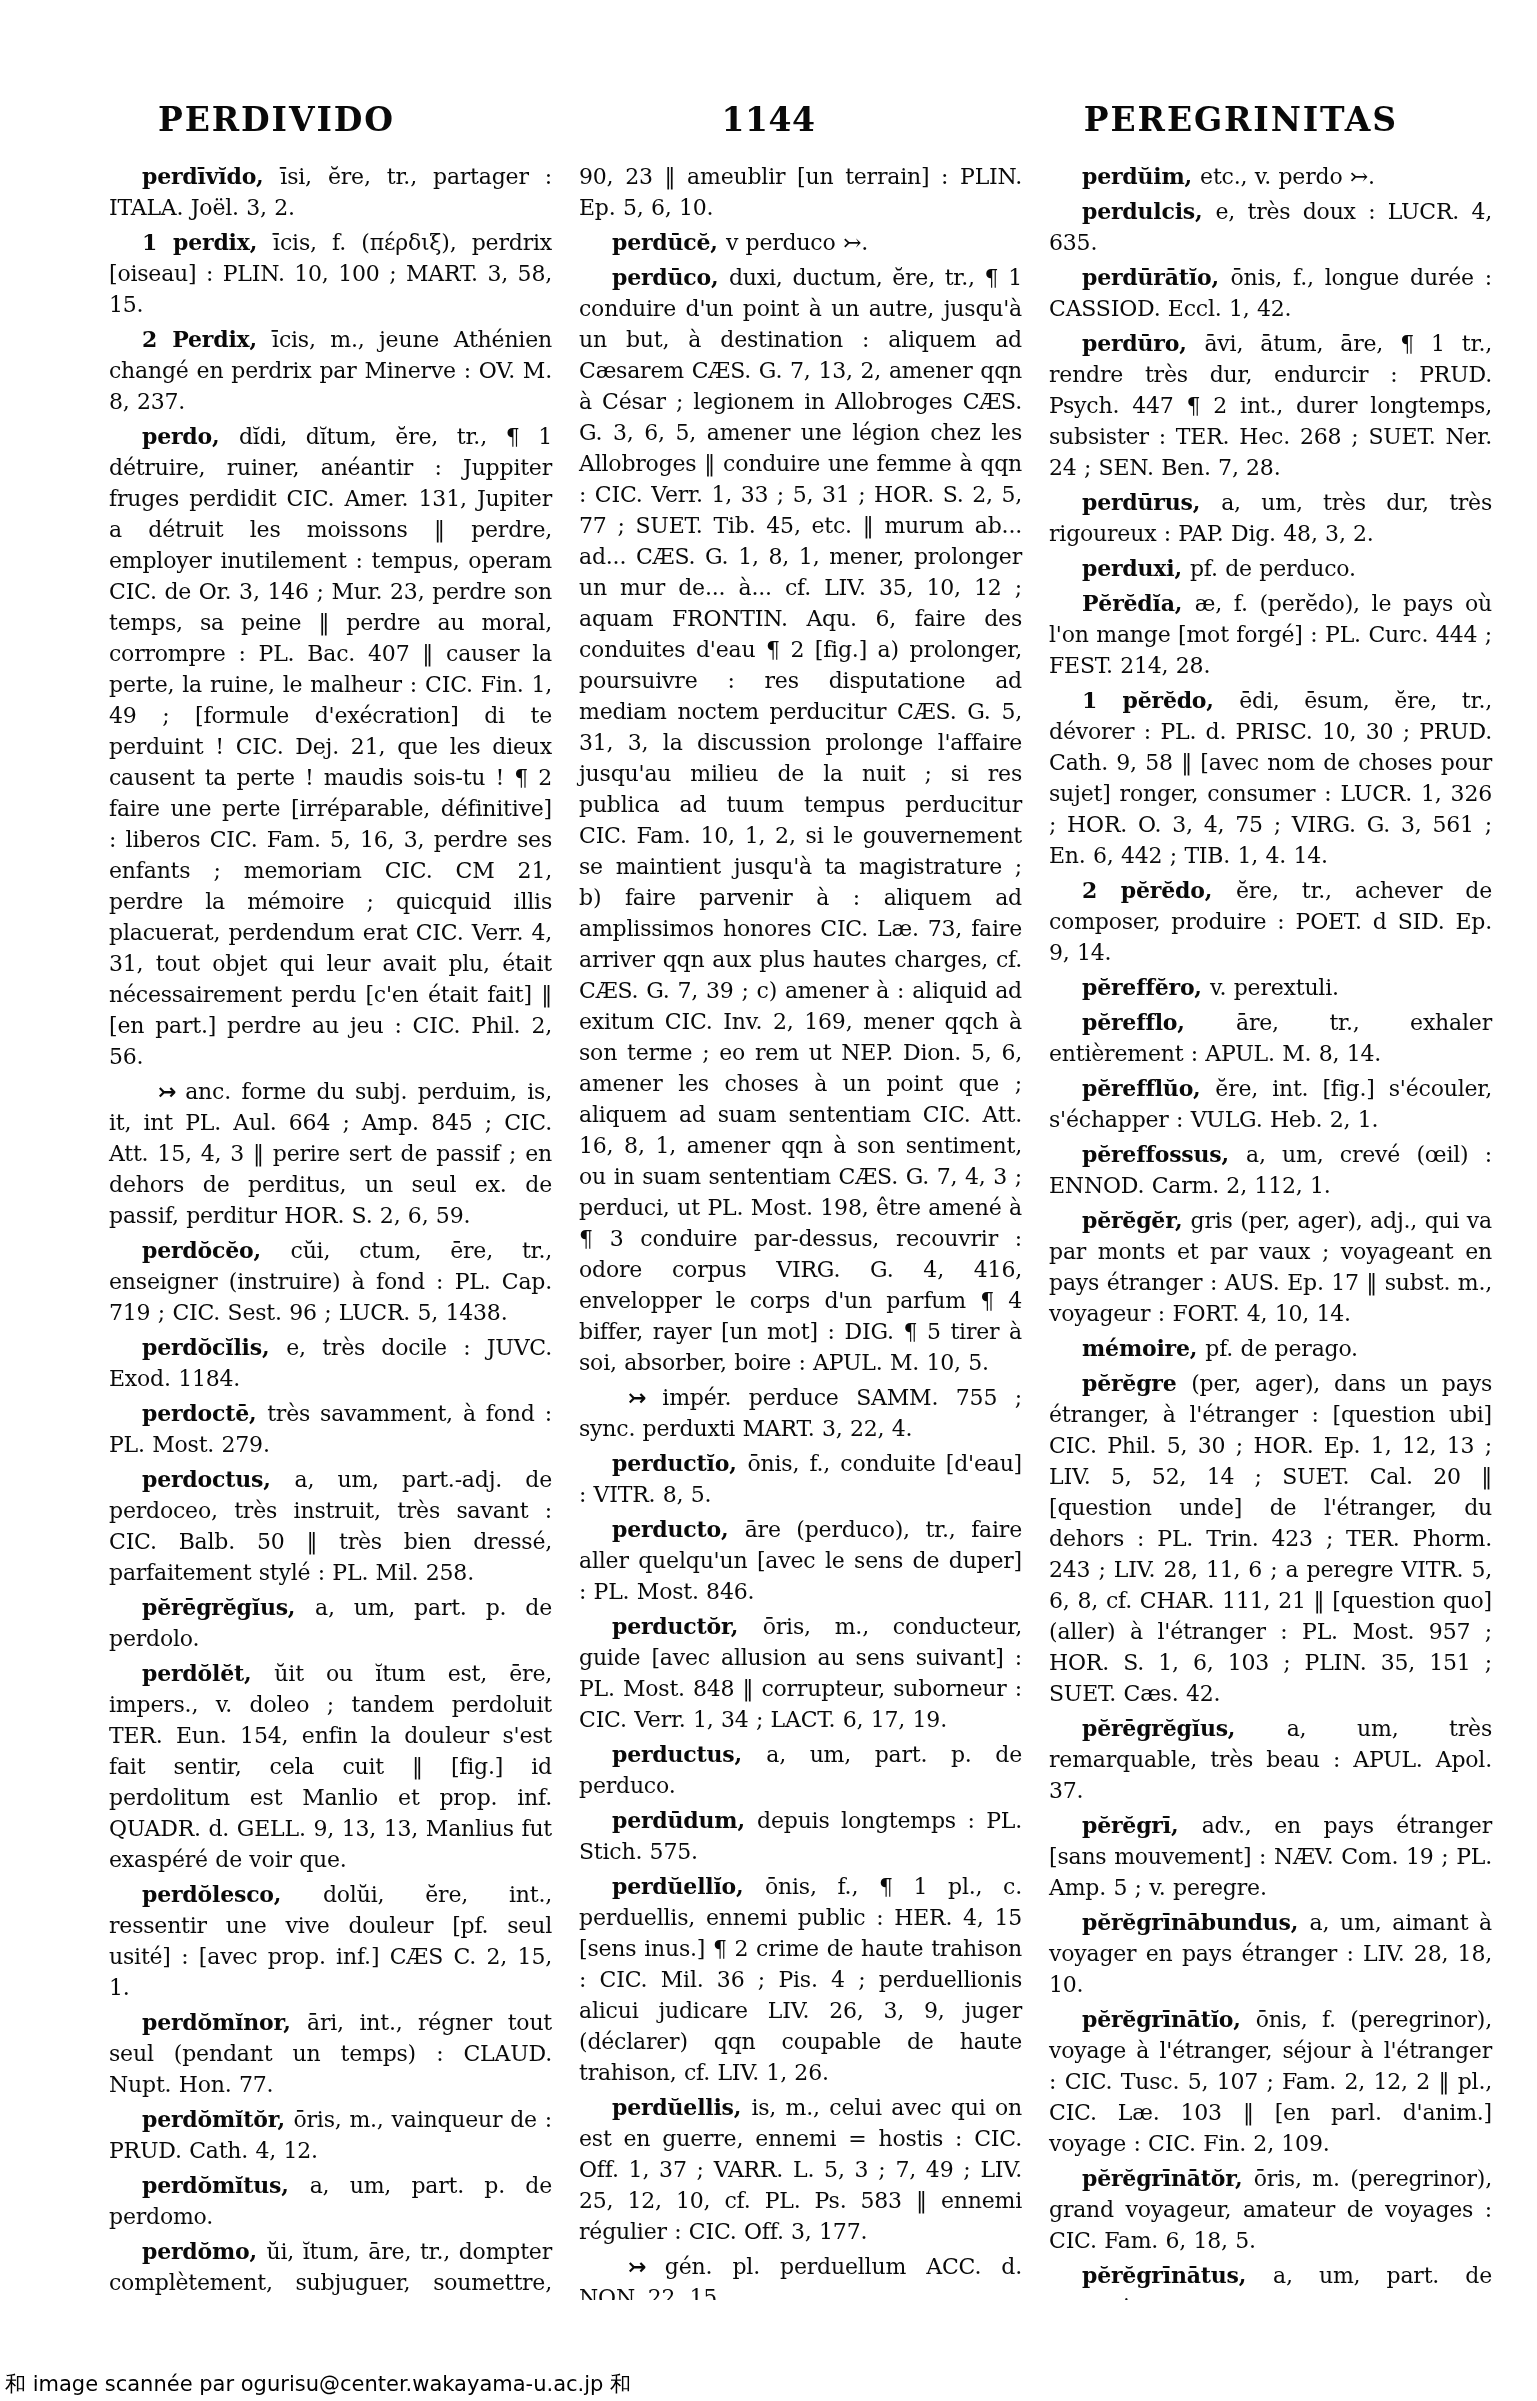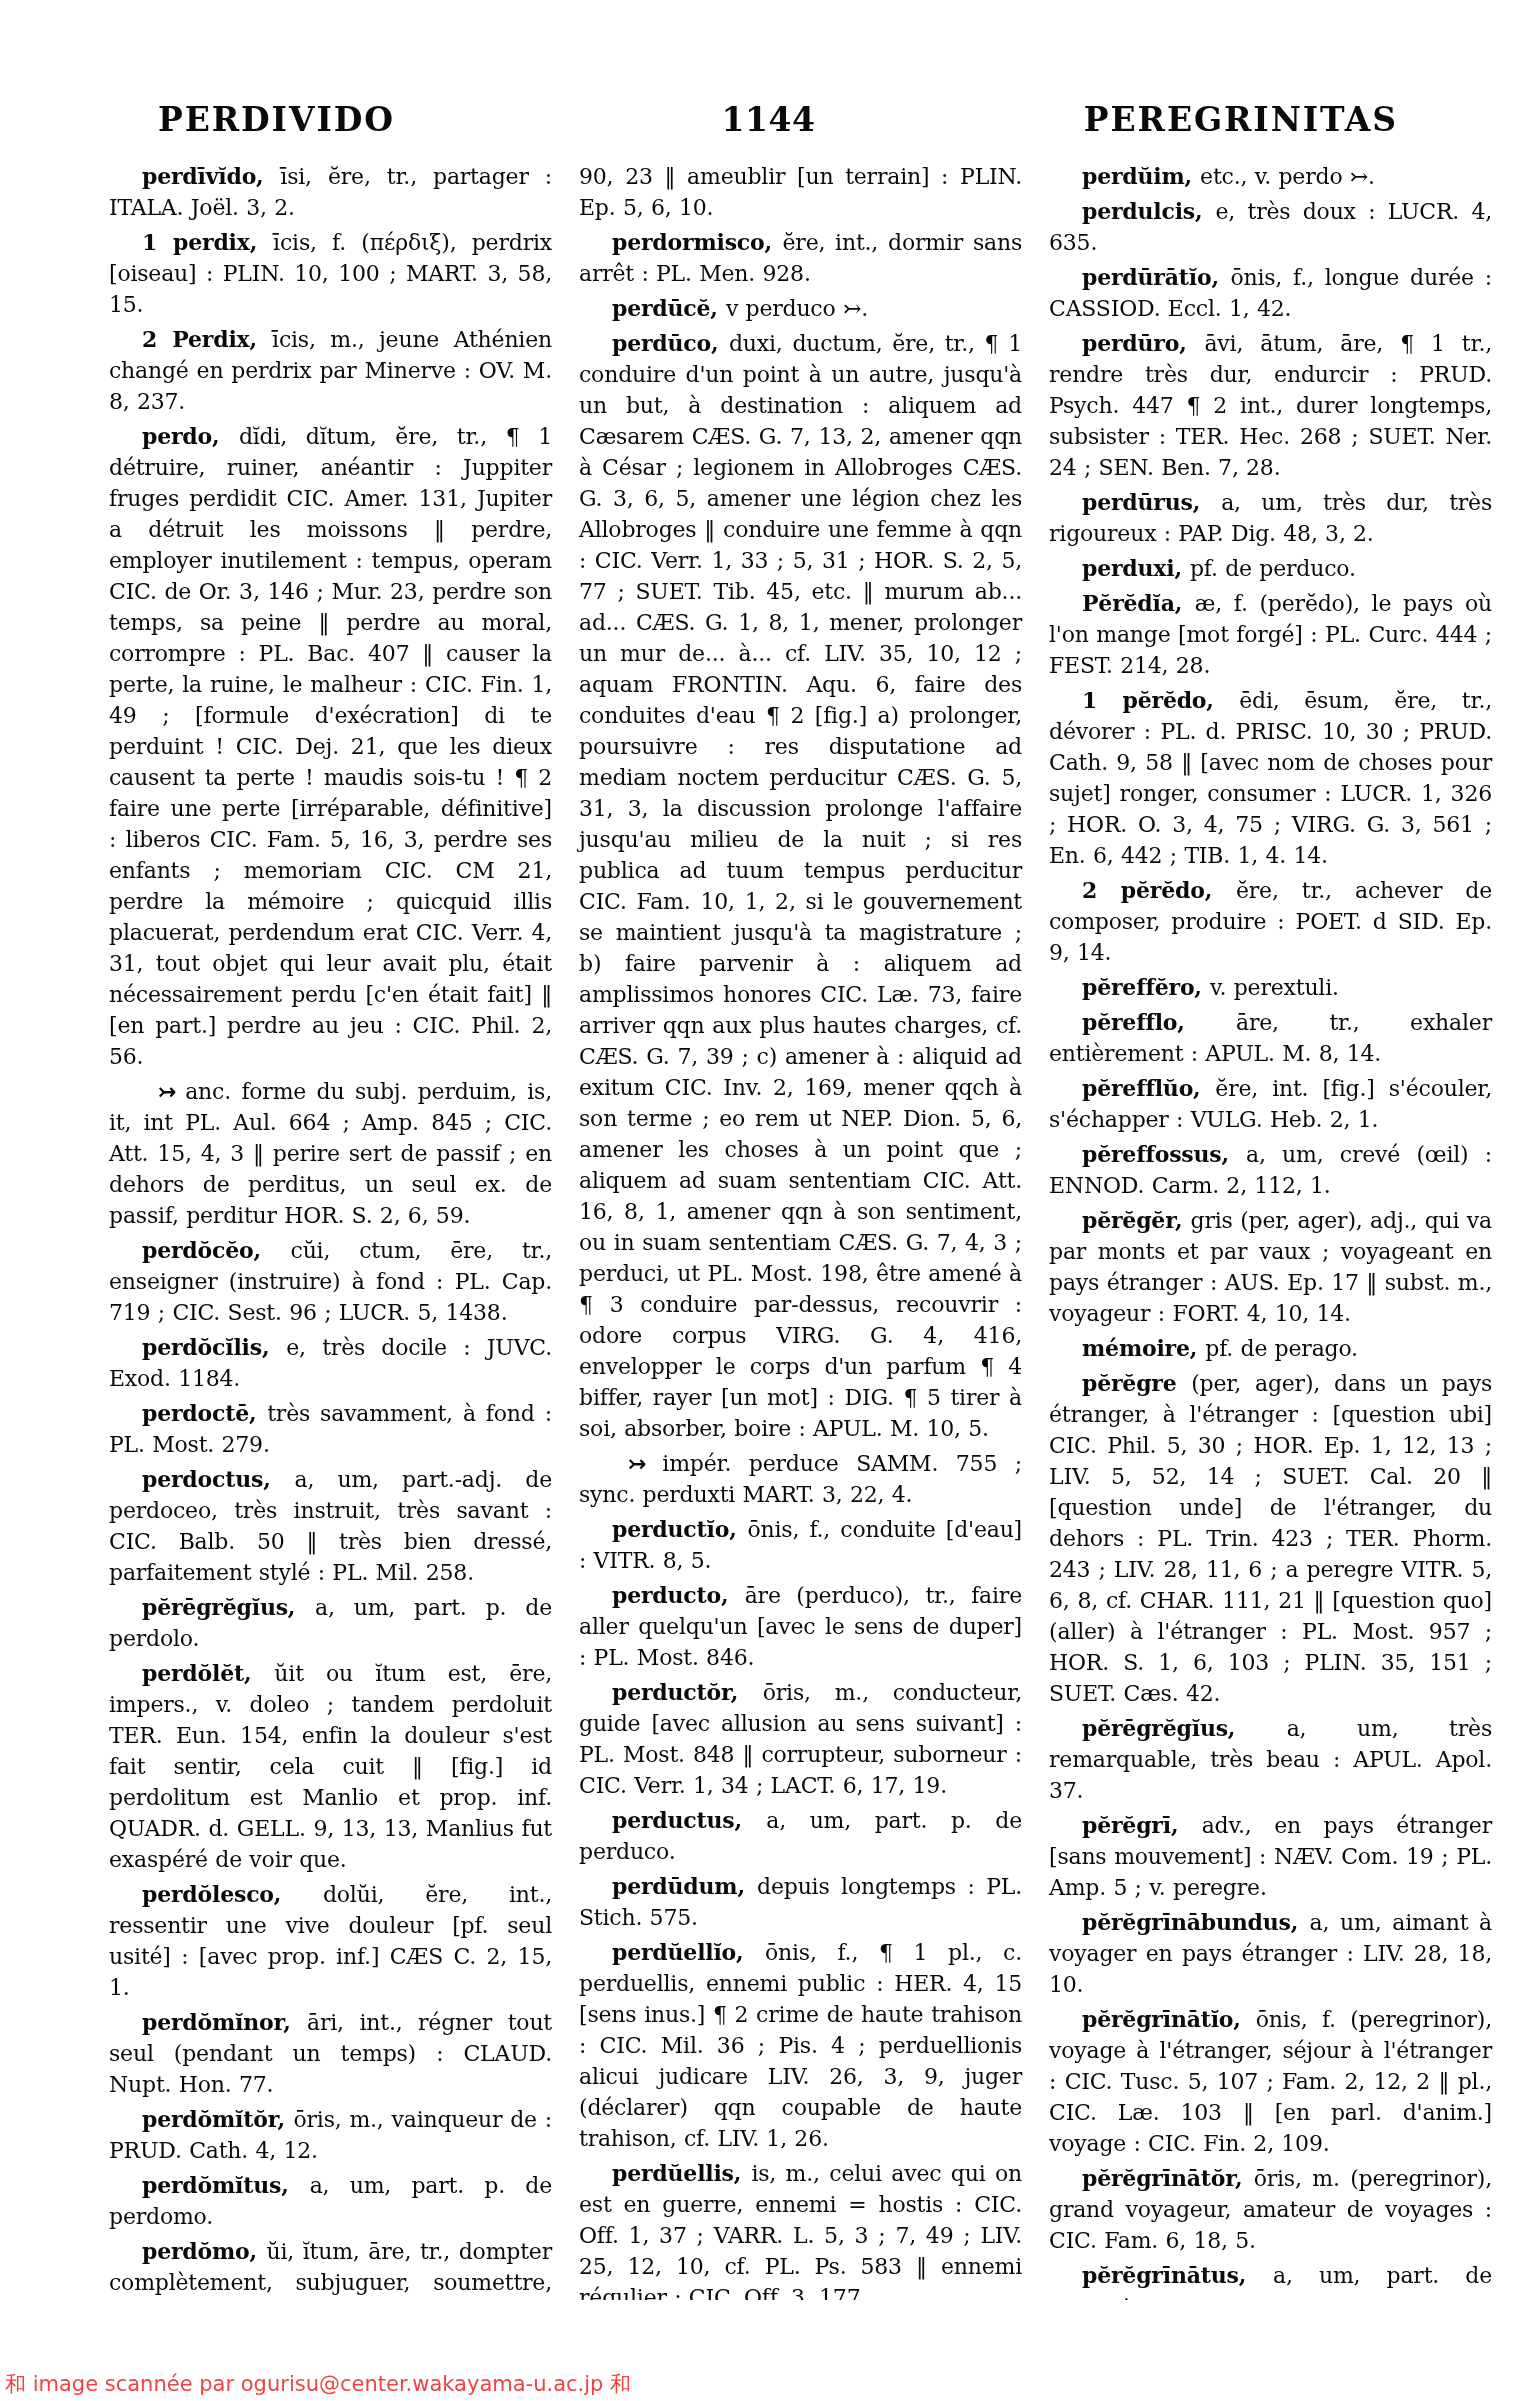--- a/index.html
+++ b/index.html
@@ -52,21 +52,21 @@
   .arrow {
     font-family: "DejaVu Sans", sans-serif;
     font-weight: bold;
     letter-spacing: -1.3px;
   }
   .page-footer {
     position: absolute;
     left: 5px; top: 2370px;
     font-family: "DejaVu Sans", "Liberation Sans", sans-serif;
     font-size: 21px;
-    color: #ef4444;
+    color: #000000;
     white-space: nowrap;
   }
 </style>
 </head>
 <body>
 
 <div class="page-header">
   <span class="running-head" id="h-left">PERDIVIDO</span>
   <span class="running-head" id="h-center">1144</span>
   <span class="running-head" id="h-right">PEREGRINITAS</span>
@@ -86,21 +86,20 @@
       <p class="entry"><b class="hw">pĕrēgrĕgĭus, </b><span>a, um, part. p. de perdolo.</span></p>
       <p class="entry"><b class="hw">perdŏlĕt, </b><span>ŭit ou ĭtum est, ēre, impers., v. doleo ; tandem perdoluit TER. Eun. 154, enfin la douleur s'est fait sentir, cela cuit ‖ [fig.] id perdolitum est Manlio et prop. inf. QUADR. d. GELL. 9, 13, 13, Manlius fut exaspéré de voir que.</span></p>
       <p class="entry"><b class="hw">perdŏlesco, </b><span>dolŭi, ĕre, int., ressentir une vive douleur [pf. seul usité] : [avec prop. inf.] CÆS C. 2, 15, 1.</span></p>
       <p class="entry"><b class="hw">perdŏmĭnor, </b><span>āri, int., régner tout seul (pendant un temps) : CLAUD. Nupt. Hon. 77.</span></p>
       <p class="entry"><b class="hw">perdŏmĭtŏr, </b><span>ōris, m., vainqueur de : PRUD. Cath. 4, 12.</span></p>
       <p class="entry"><b class="hw">perdŏmĭtus, </b><span>a, um, part. p. de perdomo.</span></p>
       <p class="entry"><b class="hw">perdŏmo, </b><span>ŭi, ĭtum, āre, tr., dompter complètement, subjuguer, soumettre, réduire : CIC. *Sull. 1 ; LIV. 28, 12, 12 ‖ [fig., en parl. de la farine] : SEN. Ep.</span></p>
     </div>
   <div class="col" id="col-2">
       <p class="entry cont"><span>90, 23 ‖ ameublir [un terrain] : PLIN. Ep. 5, 6, 10.</span></p>
-      <p class="entry"><b class="hw">perdormisco, </b><span>ĕre, int., dormir sans arrêt : PL. Men. 928.</span></p>
       <p class="entry"><b class="hw">perdūcĕ, </b><span>v perduco ↣.</span></p>
       <p class="entry"><b class="hw">perdūco, </b><span>duxi, ductum, ĕre, tr., ¶ 1 conduire d'un point à un autre, jusqu'à un but, à destination : aliquem ad Cæsarem CÆS. G. 7, 13, 2, amener qqn à César ; legionem in Allobroges CÆS. G. 3, 6, 5, amener une légion chez les Allobroges ‖ conduire une femme à qqn : CIC. Verr. 1, 33 ; 5, 31 ; HOR. S. 2, 5, 77 ; SUET. Tib. 45, etc. ‖ murum ab... ad... CÆS. G. 1, 8, 1, mener, prolonger un mur de... à... cf. LIV. 35, 10, 12 ; aquam FRONTIN. Aqu. 6, faire des conduites d'eau ¶ 2 [fig.] a) prolonger, poursuivre : res disputatione ad mediam noctem perducitur CÆS. G. 5, 31, 3, la discussion prolonge l'affaire jusqu'au milieu de la nuit ; si res publica ad tuum tempus perducitur CIC. Fam. 10, 1, 2, si le gouvernement se maintient jusqu'à ta magistrature ; b) faire parvenir à : aliquem ad amplissimos honores CIC. Læ. 73, faire arriver qqn aux plus hautes charges, cf. CÆS. G. 7, 39 ; c) amener à : aliquid ad exitum CIC. Inv. 2, 169, mener qqch à son terme ; eo rem ut NEP. Dion. 5, 6, amener les choses à un point que ; aliquem ad suam sententiam CIC. Att. 16, 8, 1, amener qqn à son sentiment, ou in suam sententiam CÆS. G. 7, 4, 3 ; perduci, ut PL. Most. 198, être amené à ¶ 3 conduire par-dessus, recouvrir : odore corpus VIRG. G. 4, 416, envelopper le corps d'un parfum ¶ 4 biffer, rayer [un mot] : DIG. ¶ 5 tirer à soi, absorber, boire : APUL. M. 10, 5.</span></p>
       <p class="entry remark"><span class="arrow">↣ </span><span>impér. perduce SAMM. 755 ; sync. perduxti MART. 3, 22, 4.</span></p>
       <p class="entry"><b class="hw">perductĭo, </b><span>ōnis, f., conduite [d'eau] : VITR. 8, 5.</span></p>
       <p class="entry"><b class="hw">perducto, </b><span>āre (perduco), tr., faire aller quelqu'un [avec le sens de duper] : PL. Most. 846.</span></p>
       <p class="entry"><b class="hw">perductŏr, </b><span>ōris, m., conducteur, guide [avec allusion au sens suivant] : PL. Most. 848 ‖ corrupteur, suborneur : CIC. Verr. 1, 34 ; LACT. 6, 17, 19.</span></p>
       <p class="entry"><b class="hw">perductus, </b><span>a, um, part. p. de perduco.</span></p>
       <p class="entry"><b class="hw">perdūdum, </b><span>depuis longtemps : PL. Stich. 575.</span></p>
       <p class="entry"><b class="hw">perdŭellĭo, </b><span>ōnis, f., ¶ 1 pl., c. perduellis, ennemi public : HER. 4, 15 [sens inus.] ¶ 2 crime de haute trahison : CIC. Mil. 36 ; Pis. 4 ; perduellionis alicui judicare LIV. 26, 3, 9, juger (déclarer) qqn coupable de haute trahison, cf. LIV. 1, 26.</span></p>
       <p class="entry"><b class="hw">perdŭellis, </b><span>is, m., celui avec qui on est en guerre, ennemi = hostis : CIC. Off. 1, 37 ; VARR. L. 5, 3 ; 7, 49 ; LIV. 25, 12, 10, cf. PL. Ps. 583 ‖ ennemi régulier : CIC. Off. 3, 177.</span></p>

